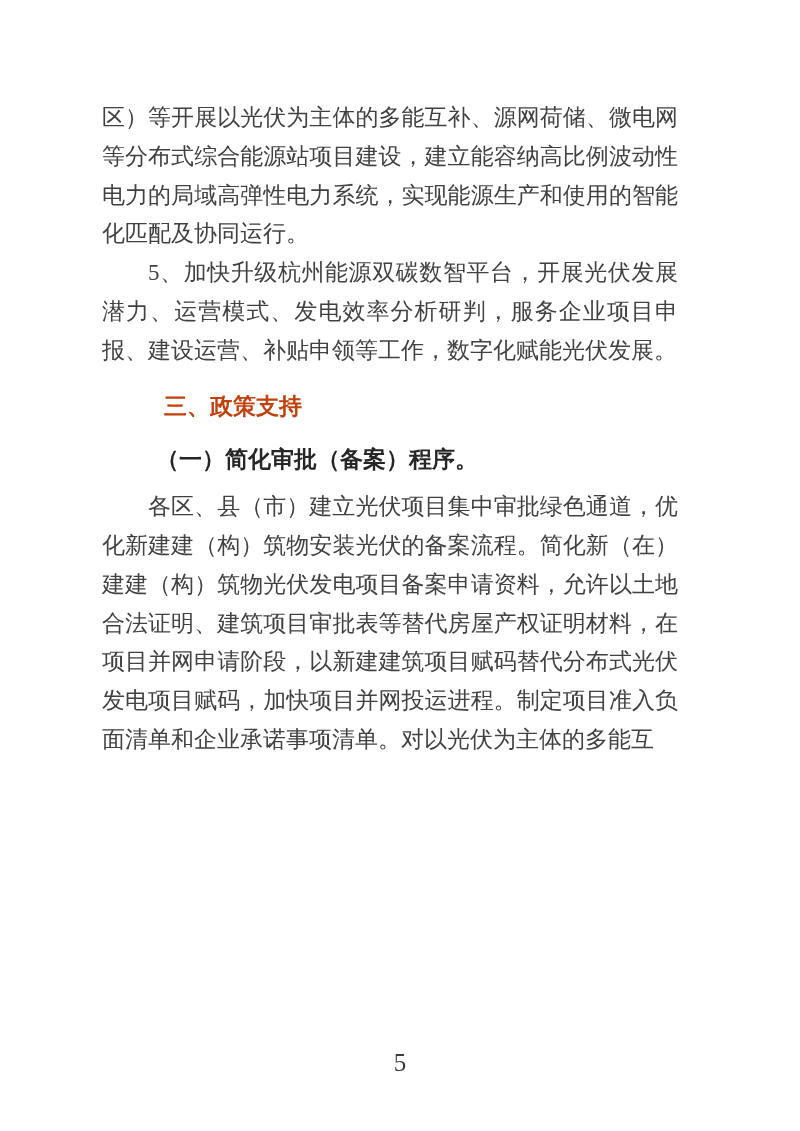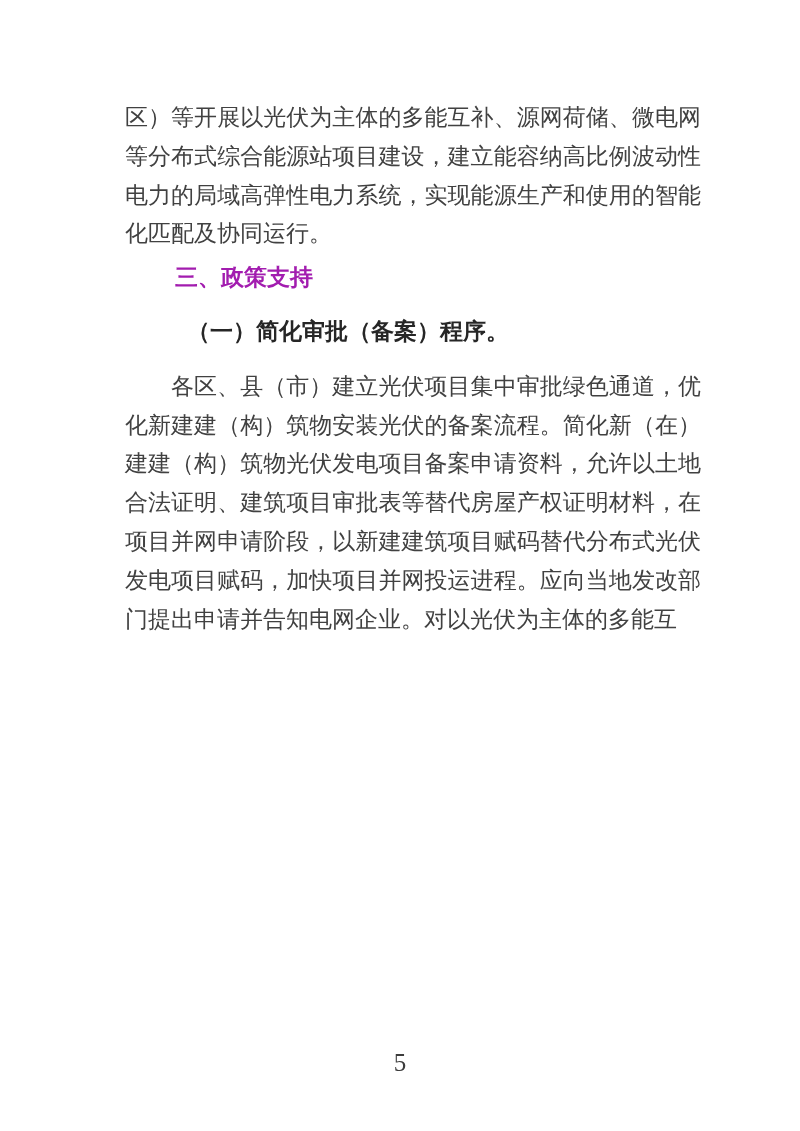--- a/index.html
+++ b/index.html
@@ -10,46 +10,46 @@
   .page {
     position: relative;
     width: 800px;
     height: 1131px;
     background: #ffffff;
     overflow: hidden;
     font-family: "Liberation Serif", "DejaVu Serif", serif;
   }
   .content {
     position: absolute;
-    left: 125px;
+    left: 102px;
     top: 99px;
     width: 576px;
     font-size: 23px;
     line-height: 38.8px;
     color: #414141;
     text-align: justify;
     text-justify: inter-ideograph;
   }
   .para {
     margin: 0;
     padding: 0;
   }
   .para.indent {
     text-indent: 2em;
   }
   .h1 {
-    margin: 4px;
+    margin: 16px;
     padding: 0;
     text-indent: 2em;
     font-family: "Liberation Sans", "DejaVu Sans", sans-serif;
     font-weight: 700;
-    color: #a21caf;
+    color: #c2410c;
   }
   .h2 {
-    margin: 16px;
+    margin: 8px;
     padding: 0;
     text-indent: 2em;
     font-weight: 700;
     color: #262626;
   }
   .page-number {
     position: absolute;
     left: 0;
     top: 1046px;
     width: 100%;
@@ -59,18 +59,19 @@
     color: #3c3c3c;
     font-family: "Liberation Serif", "DejaVu Serif", serif;
   }
 </style>
 </head>
 <body>
 
 <div class="page">
   <div class="content">
     <p class="para">区）等开展以光伏为主体的多能互补、源网荷储、微电网等分布式综合能源站项目建设，建立能容纳高比例波动性电力的局域高弹性电力系统，实现能源生产和使用的智能化匹配及协同运行。</p>
+    <p class="para indent">5、加快升级杭州能源双碳数智平台，开展光伏发展潜力、运营模式、发电效率分析研判，服务企业项目申报、建设运营、补贴申领等工作，数字化赋能光伏发展。</p>
     <p class="h1">三、政策支持</p>
     <p class="h2">（一）简化审批（备案）程序。</p>
-    <p class="para indent">各区、县（市）建立光伏项目集中审批绿色通道，优化新建建（构）筑物安装光伏的备案流程。简化新（在）建建（构）筑物光伏发电项目备案申请资料，允许以土地合法证明、建筑项目审批表等替代房屋产权证明材料，在项目并网申请阶段，以新建建筑项目赋码替代分布式光伏发电项目赋码，加快项目并网投运进程。应向当地发改部门提出申请并告知电网企业。对以光伏为主体的多能互</p>
+    <p class="para indent">各区、县（市）建立光伏项目集中审批绿色通道，优化新建建（构）筑物安装光伏的备案流程。简化新（在）建建（构）筑物光伏发电项目备案申请资料，允许以土地合法证明、建筑项目审批表等替代房屋产权证明材料，在项目并网申请阶段，以新建建筑项目赋码替代分布式光伏发电项目赋码，加快项目并网投运进程。制定项目准入负面清单和企业承诺事项清单。对以光伏为主体的多能互</p>
   </div>
   <div class="page-number">5</div>
 </div>
 
 </body></html>

